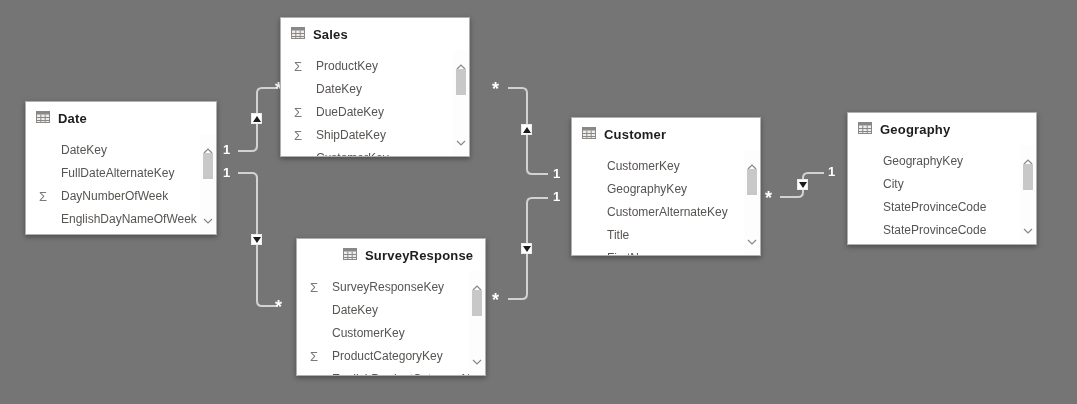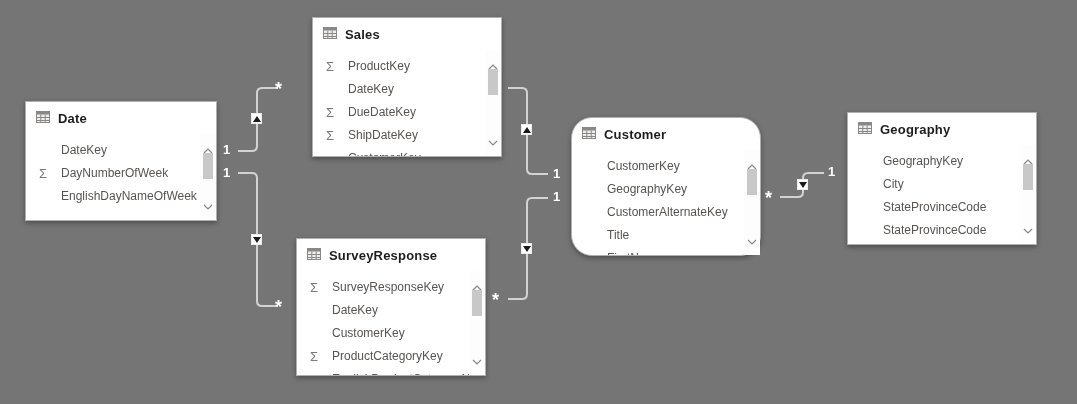--- a/index.html
+++ b/index.html
@@ -53,24 +53,24 @@
   .rel-arrow.down::after{
     border-left:4px solid transparent; border-right:4px solid transparent;
     border-top:6px solid #1a1a1a;
   }
   .card-label{
     position:absolute; color:#ffffff; font-weight:bold;
     font-size:13px; line-height:14px;
   }
   .card-label.many{ font-size:18px; line-height:18px; }
   
-  #t-date{ left:25px; top:101px; width:192px; height:120px; }
-  #t-sales{ left:312px; top:17px; width:190px; height:140px; }
-  #t-survey{ left:296px; top:238px; width:190px; height:138px; }
-  #t-customer{ left:571px; top:117px; width:190px; height:139px;border-radius:21px; }
+  #t-date{ left:25px; top:101px; width:192px; height:134px; }
+  #t-sales{ left:280px; top:17px; width:190px; height:140px; }
+  #t-survey{ left:296px; top:238px; width:190px; height:138px;padding-left:36px; }
+  #t-customer{ left:571px; top:117px; width:190px; height:139px; }
   #t-geography{ left:847px; top:112px; width:190px; height:133px; }
 </style>
 </head>
 <body>
 
 <div class="canvas">
 
   <svg class="rel-lines" width="1077" height="404">
     <path class="rel-path" d="M238,151 H252 Q257,151 257,146 V93 Q257,88 262,88 H278"></path>
     <path class="rel-path" d="M238,173 H252 Q257,173 257,178 V301 Q257,306 262,306 H278"></path>
@@ -107,20 +107,24 @@
       </span>
       <span class="tbl-title">Date</span>
     </div>
     <div class="card-body">
       <div class="rows">
           <div class="field-row">
             <span class="sigma hidden">Σ</span>
             <span class="field-label">DateKey</span>
           </div>
           <div class="field-row">
+            <span class="sigma hidden">Σ</span>
+            <span class="field-label">FullDateAlternateKey</span>
+          </div>
+          <div class="field-row">
             <span class="sigma">Σ</span>
             <span class="field-label">DayNumberOfWeek</span>
           </div>
           <div class="field-row">
             <span class="sigma hidden">Σ</span>
             <span class="field-label">EnglishDayNameOfWeek</span>
           </div>
         </div>
       <div class="scrollbar">
         <span><svg class="sb-arrow" viewBox="0 0 10 6">

